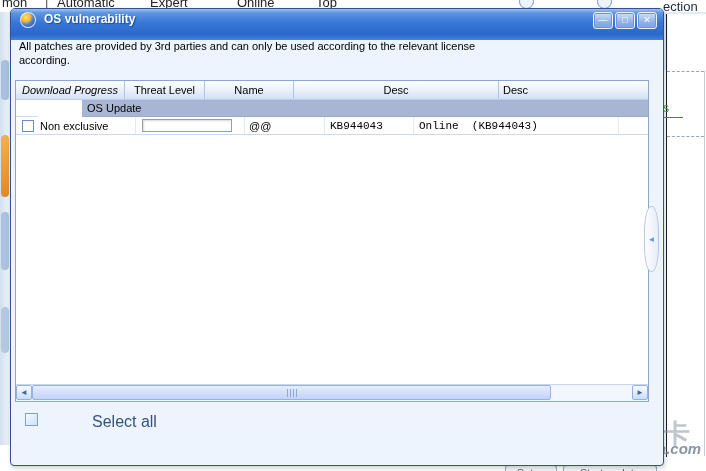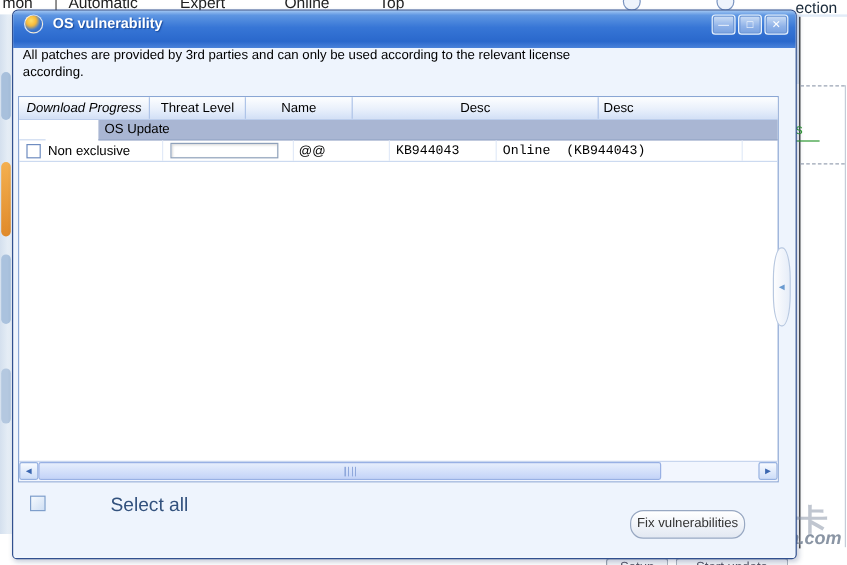--- a/index.html
+++ b/index.html
@@ -181,21 +181,20 @@
         </div>
         <div class="hs-btn" style="right:0;">
           <span>►</span>
         </div>
       </div>
     </div>
 
     <div class="select-all-box"></div>
     <div class="select-all-label">Select all</div>
 
-    <div class="fix-btn">Fix vulnerabilities</div>
   </div>
 
   <div class="side-handle">
     <span class="tri">◄</span>
   </div>
 
   <div class="wm">
     <div class="wm-cjk">瑞星卡卡</div>
     <div class="wm-url">www.ikaka.com</div>
   </div>

